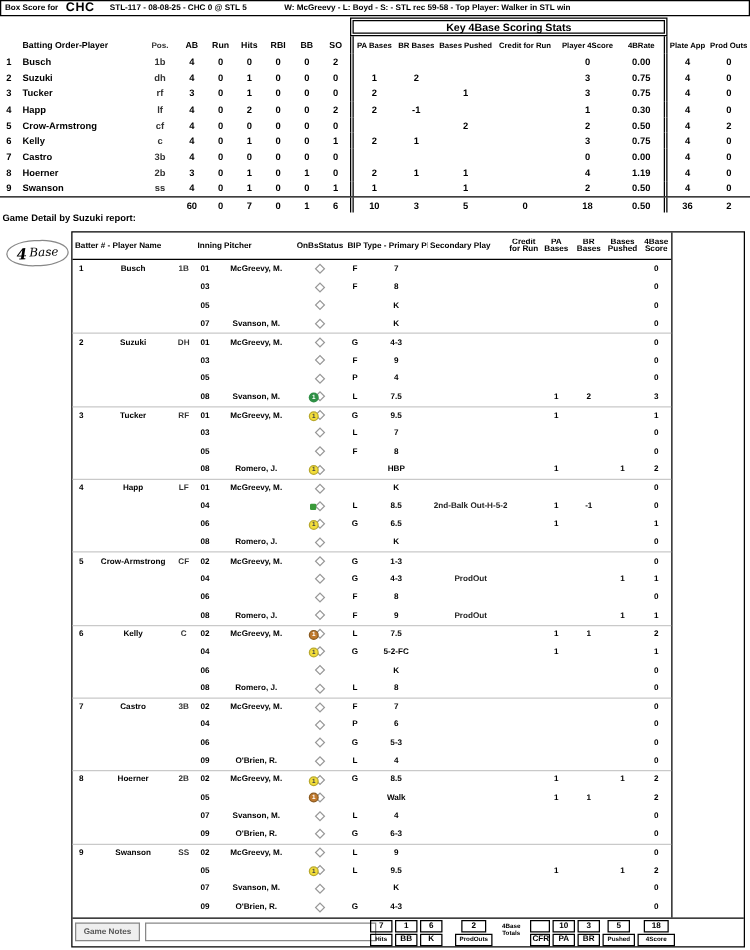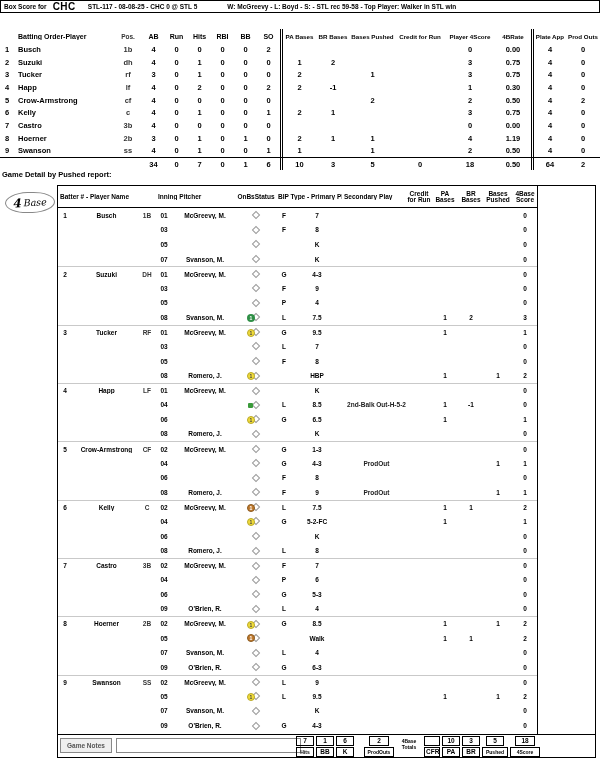--- a/index.html
+++ b/index.html
@@ -112,20 +112,21 @@
 <body>
 
 <div class="topbar">
   <span class="bsl">Box Score for</span>
   <span class="team">CHC</span>
   <span class="ginfo">STL-117 - 08-08-25 - CHC 0 @ STL 5</span>
   <span class="res">W: McGreevy - L: Boyd - S:  - STL rec 59-58 - Top Player: Walker in STL win</span>
 </div>
 
 <div class="boxscore">
+  <div class="keytitle">Key 4Base Scoring Stats</div>
   <div class="bs-rows" id="bs-rows">
       <div class="bs-row bs-head">
         <div class="c c-num"></div>
         <div class="c c-name" style="width: 100px;">Batting Order-Player</div>
         <div class="c c-pos" style="font-size: 6.5px;">Pos.</div>
         <div class="c c-stat">AB</div>
         <div class="c c-stat">Run</div>
         <div class="c c-stat">Hits</div>
         <div class="c c-stat">RBI</div>
         <div class="c c-stat">BB</div>
@@ -327,41 +328,41 @@
           <div class="c k-score">2</div>
           <div class="c k-rate">0.50</div>
         </div>
         <div class="c c-papp">4</div>
         <div class="c c-pouts">0</div>
       </div>
       <div class="bs-row bs-total">
         <div class="c c-num"></div>
         <div class="c c-name"></div>
         <div class="c c-pos"></div>
-        <div class="c c-stat">34</div>
+        <div class="c c-stat">60</div>
         <div class="c c-stat">0</div>
         <div class="c c-stat">7</div>
         <div class="c c-stat">0</div>
         <div class="c c-stat">1</div>
         <div class="c c-stat">6</div>
         <div class="key">
           <div class="c k-pa">10</div>
           <div class="c k-br">3</div>
           <div class="c k-push">5</div>
           <div class="c k-cfr">0</div>
           <div class="c k-score">18</div>
           <div class="c k-rate">0.50</div>
         </div>
-        <div class="c c-papp">64</div>
+        <div class="c c-papp">36</div>
         <div class="c c-pouts">2</div>
       </div>
     </div>
 </div>
 
-<div class="detail-label">Game Detail by Pushed report:</div>
+<div class="detail-label">Game Detail by Suzuki report:</div>
 
 <div class="logo">
   <span class="l4">4</span>
   <span class="lb">Base</span>
 </div>
 
 <div class="frame">
   <div class="dtable">
     <div class="dhead">
       <div class="h h-batter">Batter # - Player Name</div>

